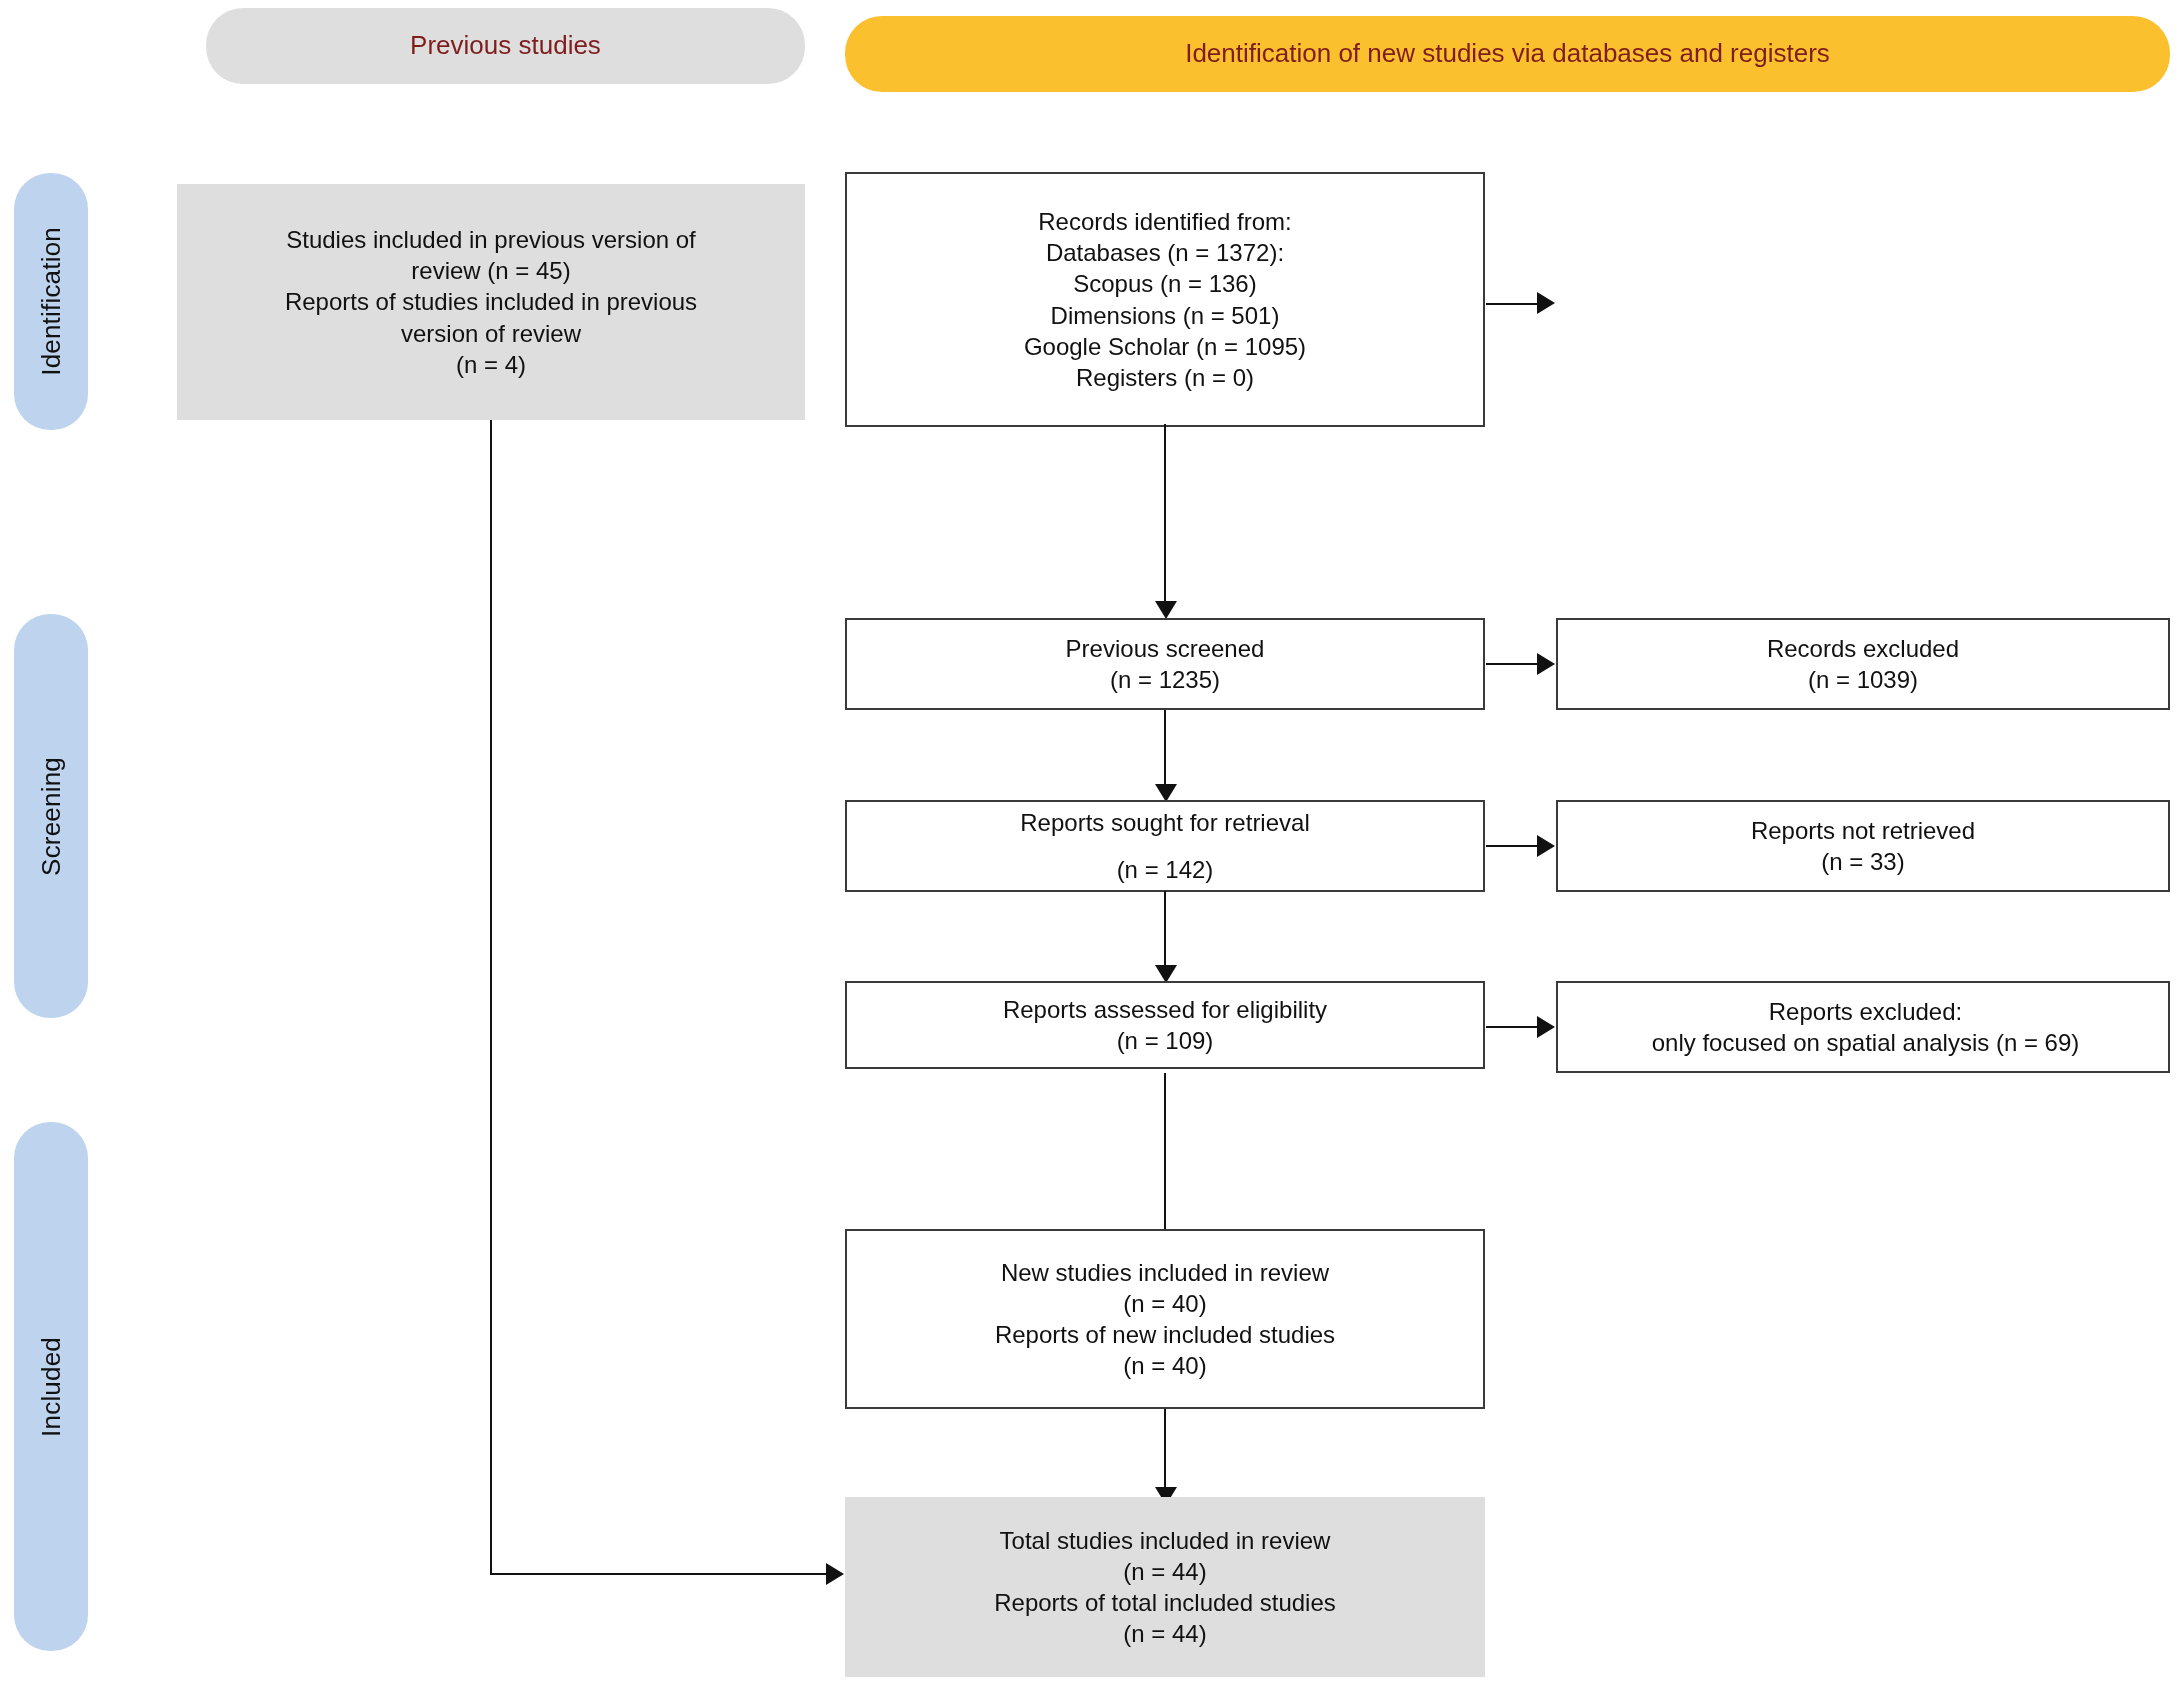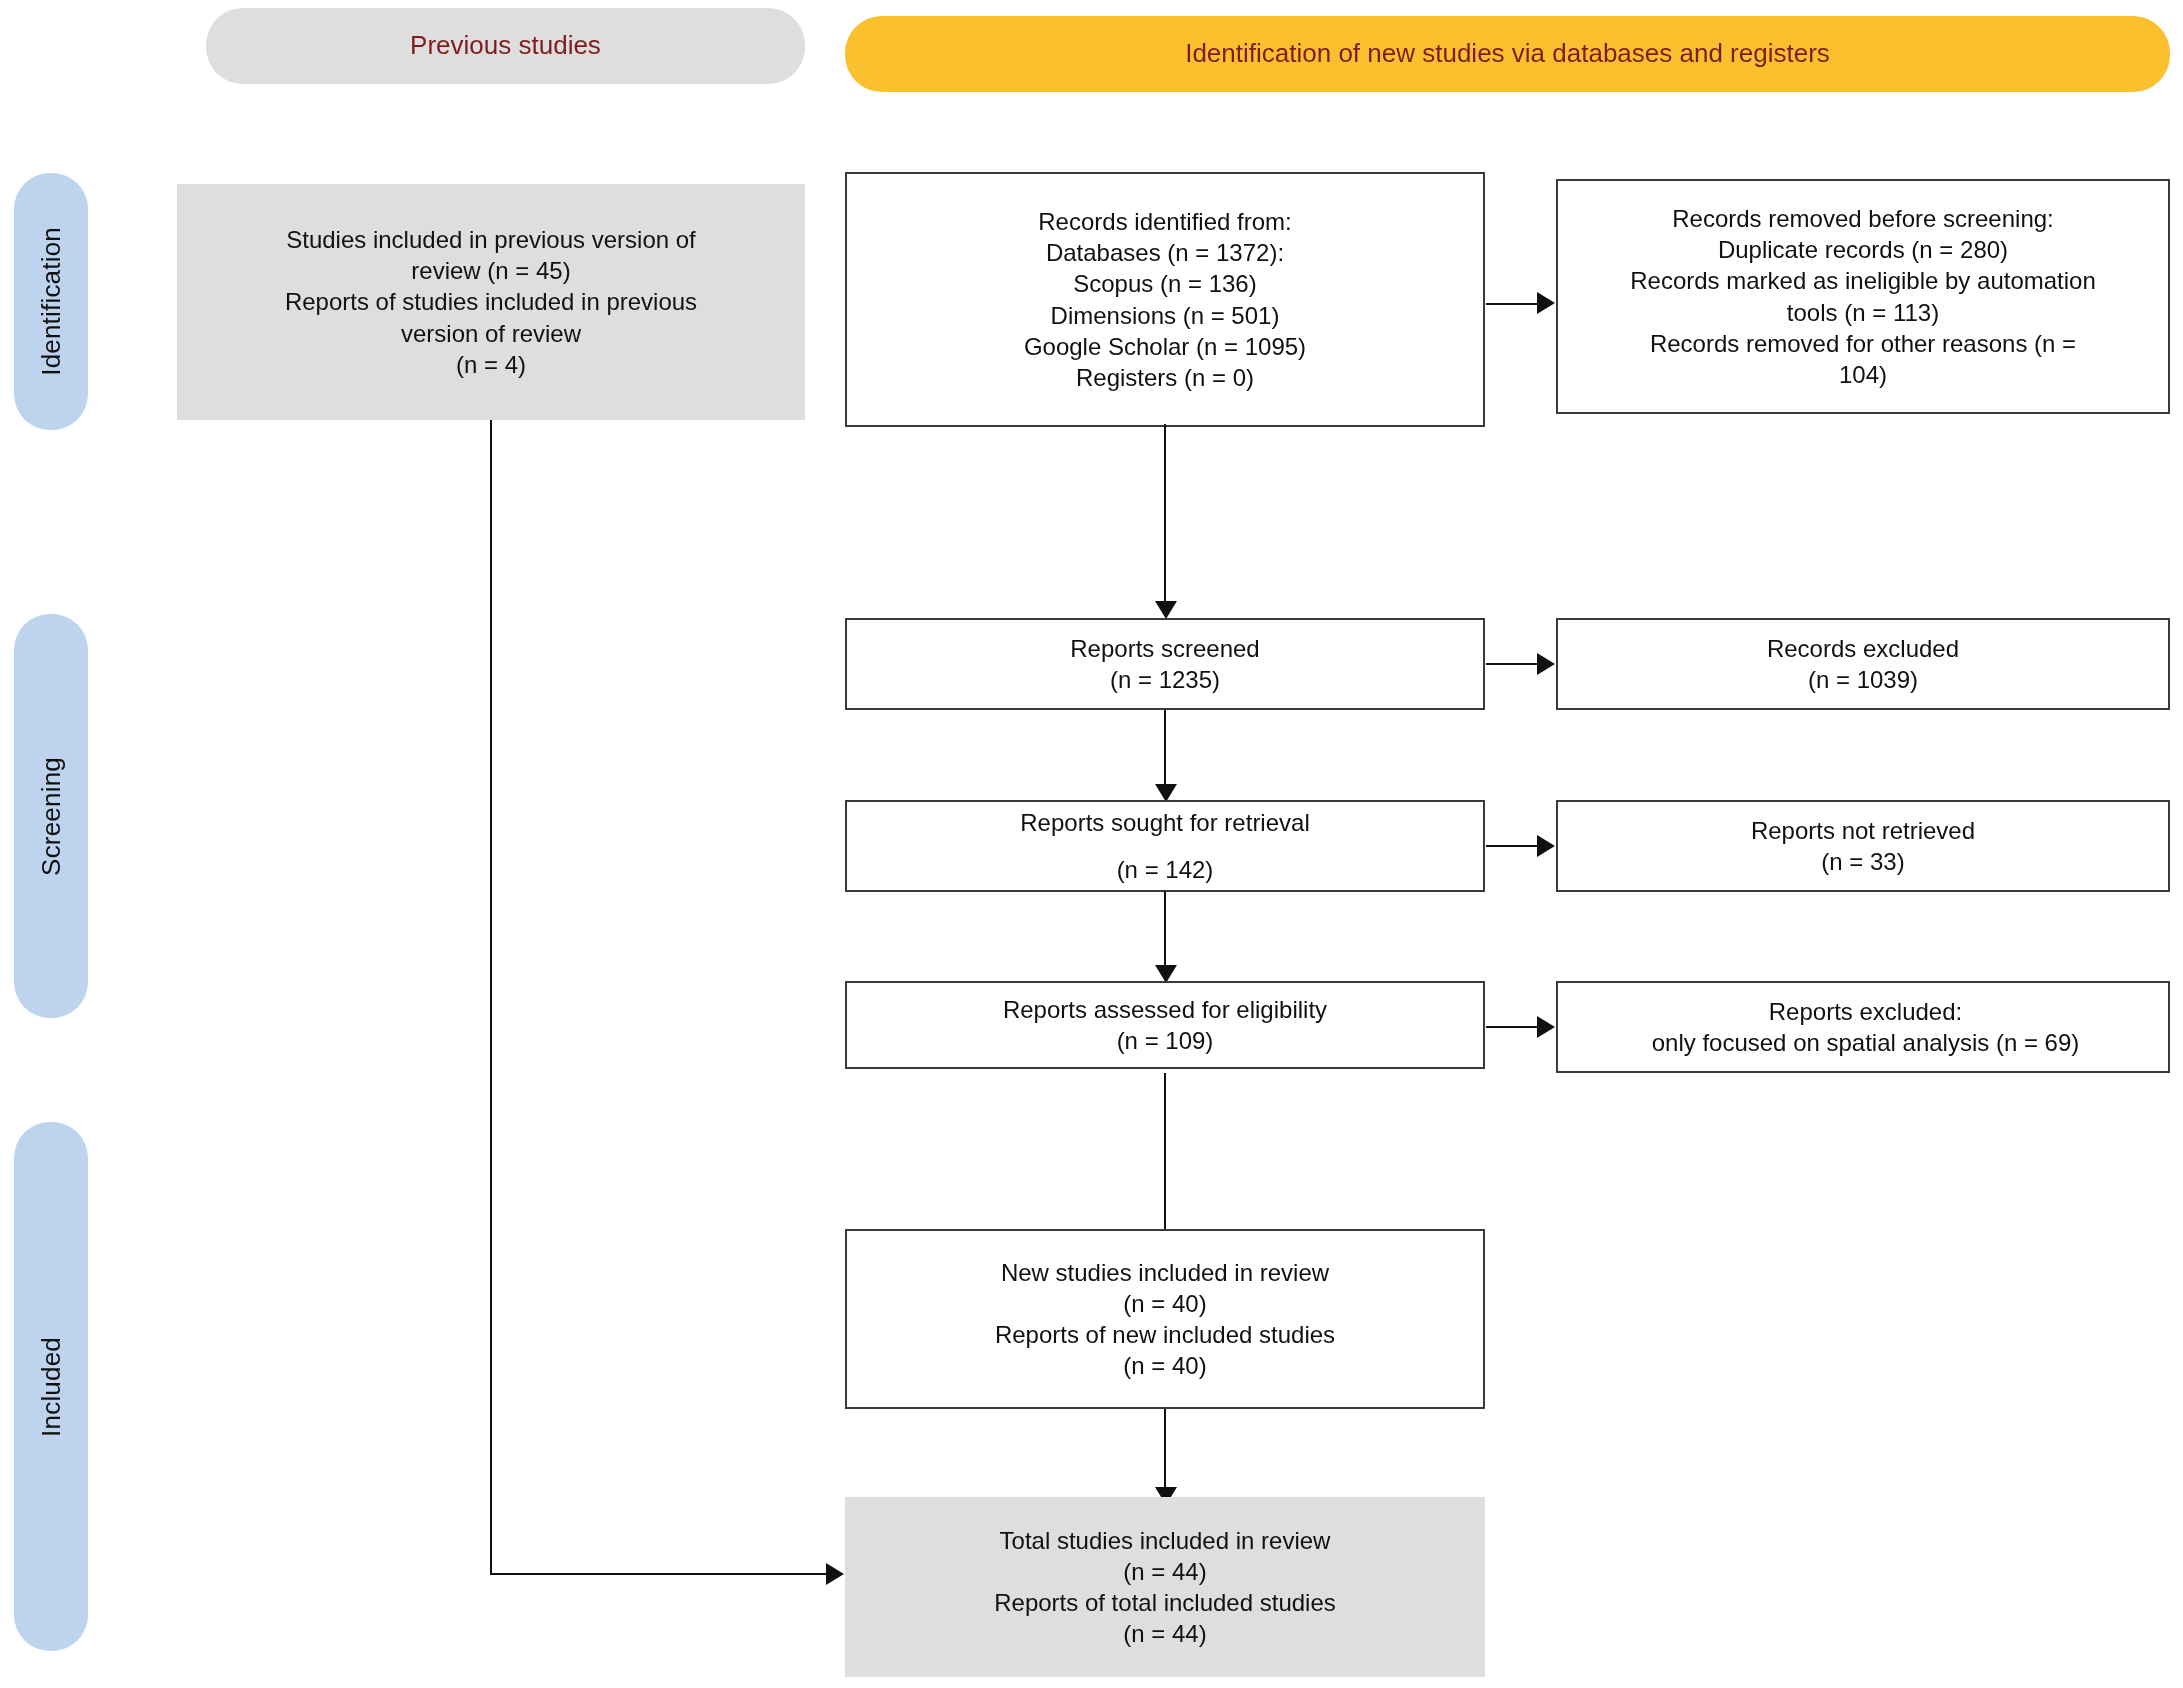--- a/index.html
+++ b/index.html
@@ -133,37 +133,29 @@
 
   <div class="box outlined" style="left:845px;top:172px;width:640px;height:255px;">
     <span class="line">Records identified from:</span>
     <span class="line">Databases (n = 1372):</span>
     <span class="line">Scopus (n = 136)</span>
     <span class="line">Dimensions (n = 501)</span>
     <span class="line">Google Scholar (n = 1095)</span>
     <span class="line">Registers (n = 0)</span>
   </div>
 
-  <div class="box outlined" style="left:1556px;top:179px;width:614px;height:235px;">
-    <span class="line">Records removed before screening:</span>
-    <span class="line">Duplicate records (n = 280)</span>
-    <span class="line">Records marked as ineligible by automation</span>
-    <span class="line">tools (n = 113)</span>
-    <span class="line">Records removed for other reasons (n =</span>
-    <span class="line">104)</span>
-  </div>
 
   <div class="hline" style="left:1486px;top:303px;width:51px;"></div>
   <div class="arrow-right" style="left:1537px;top:292px;"></div>
 
   <div class="vline" style="left:1164px;top:424px;height:177px;"></div>
   <div class="arrow-down" style="left:1155px;top:601px;"></div>
 
   <div class="box outlined" style="left:845px;top:618px;width:640px;height:92px;">
-    <span class="line">Reports screened</span>
+    <span class="line">Previous screened</span>
     <span class="line">(n = 1235)</span>
   </div>
 
   <div class="box outlined" style="left:1556px;top:618px;width:614px;height:92px;">
     <span class="line">Records excluded</span>
     <span class="line">(n = 1039)</span>
   </div>
 
   <div class="hline" style="left:1486px;top:663px;width:51px;"></div>
   <div class="arrow-right" style="left:1537px;top:653px;"></div>

